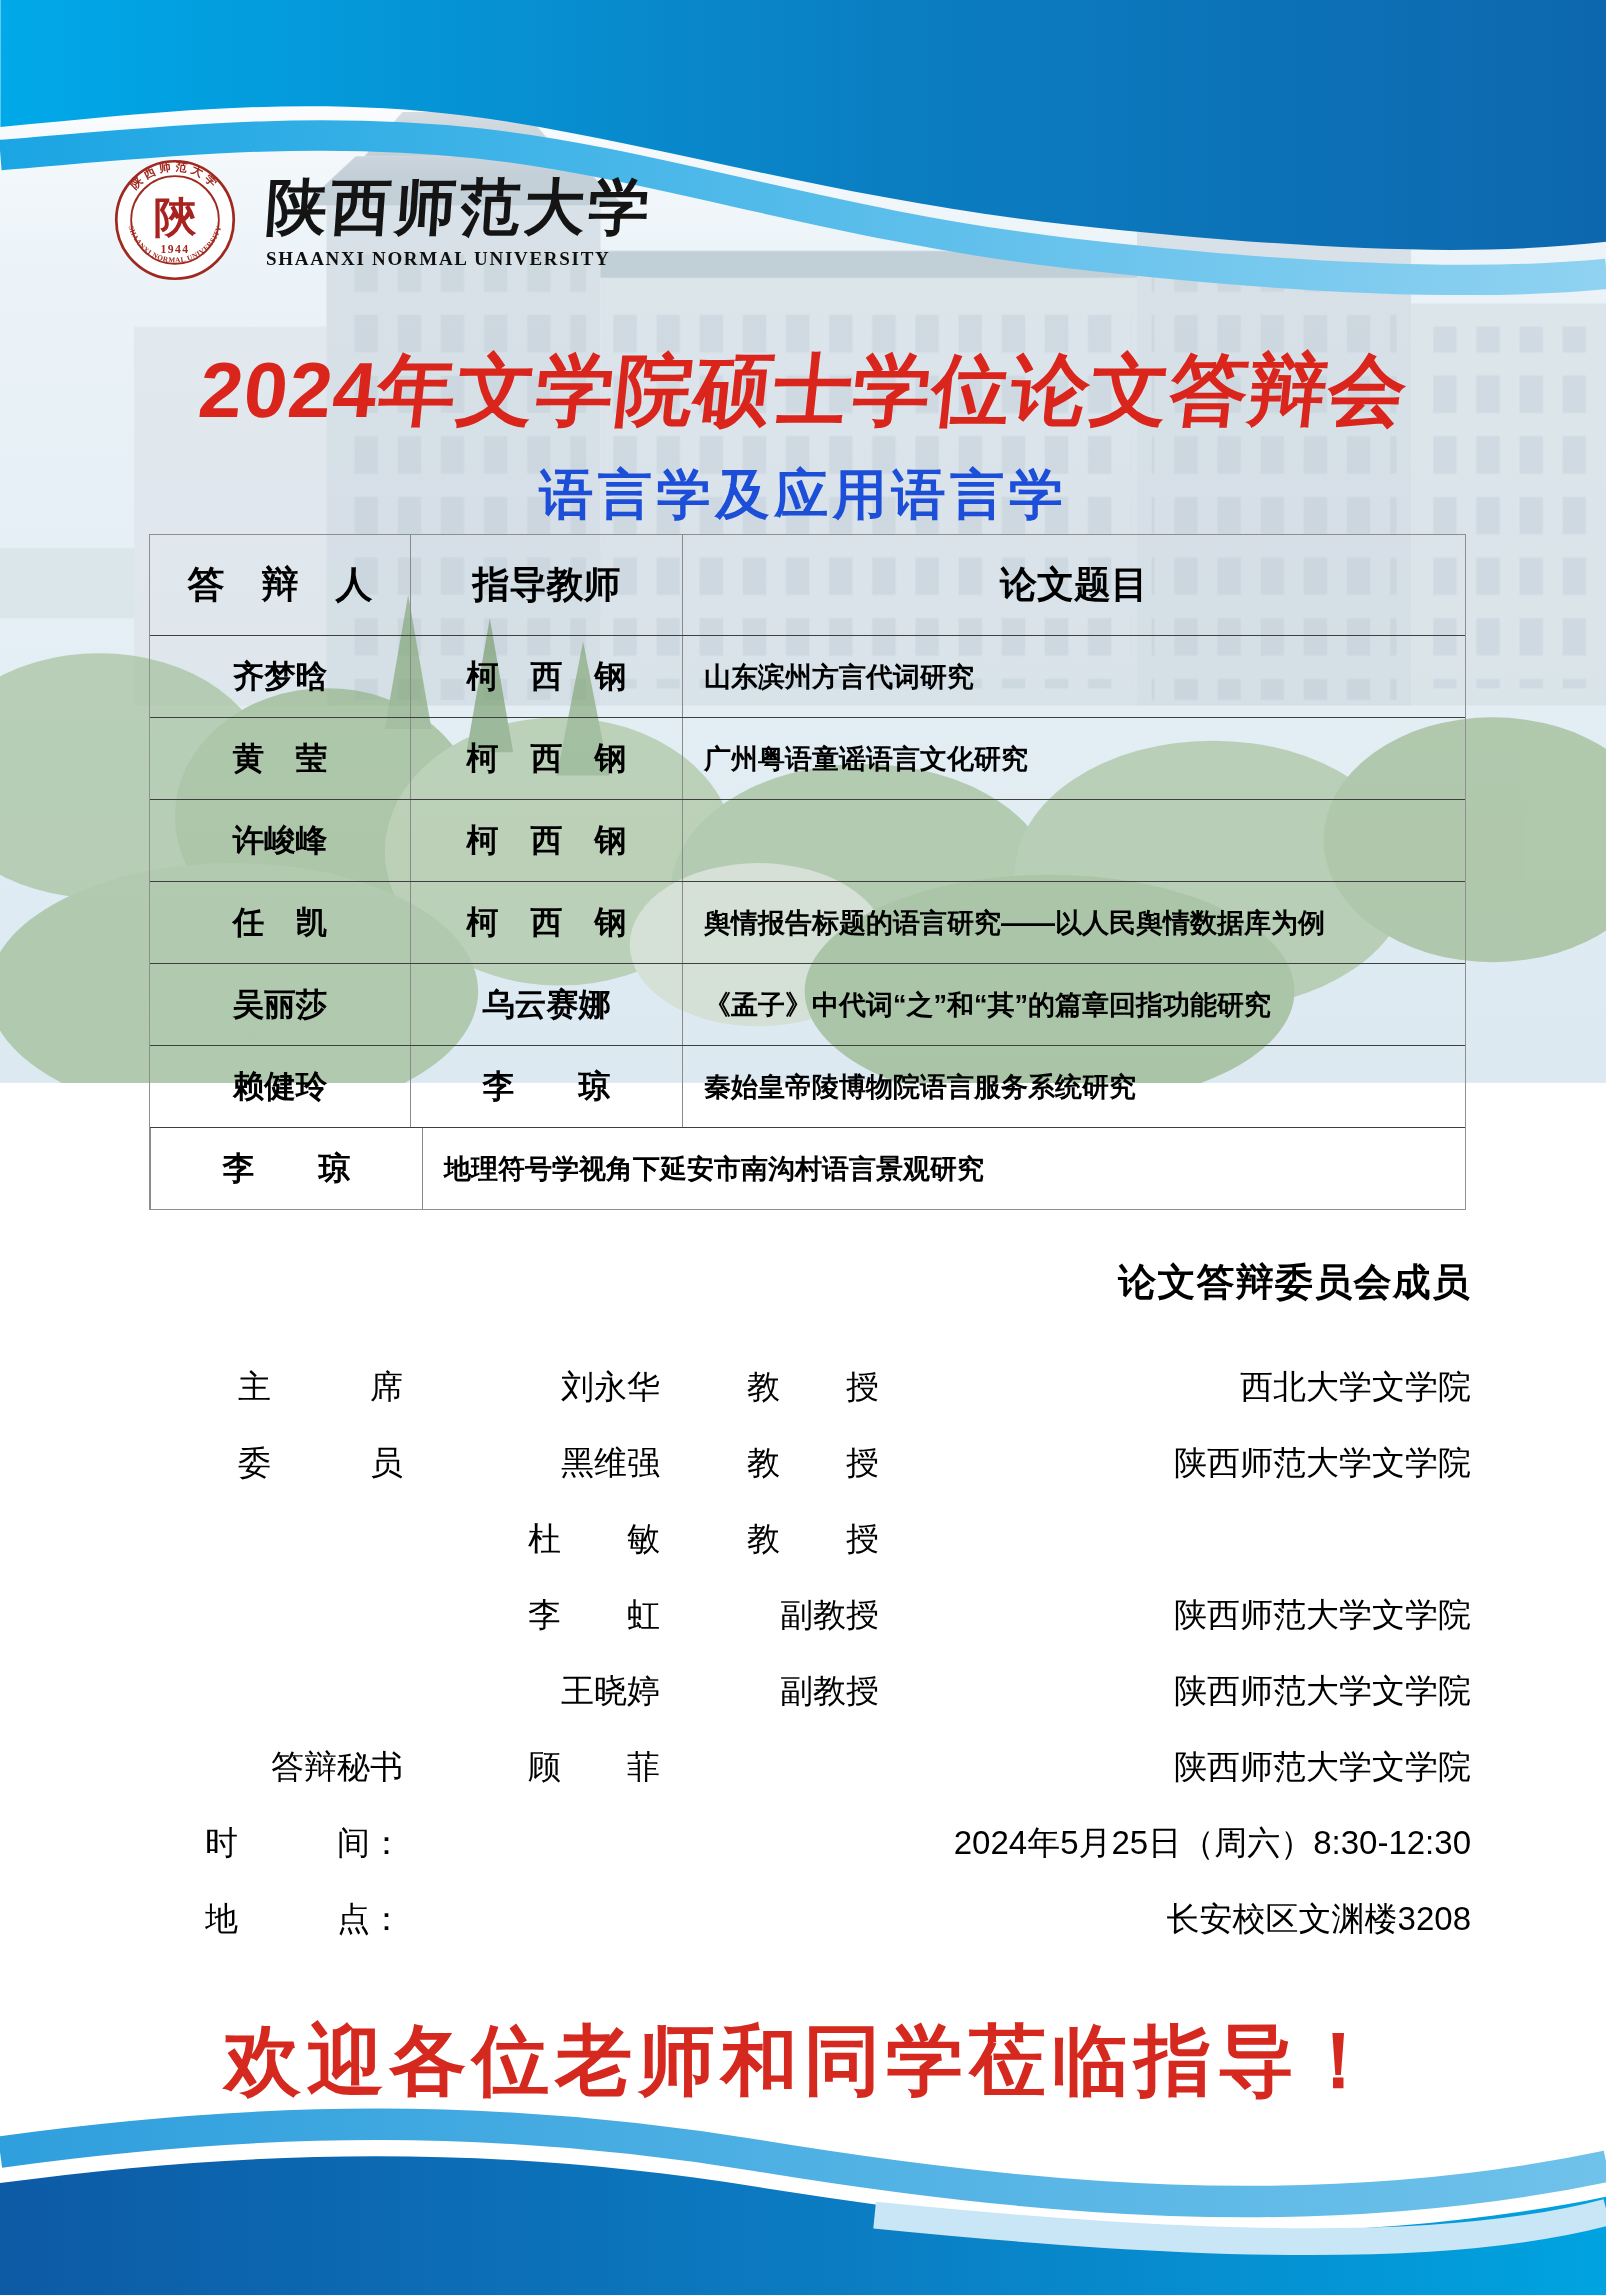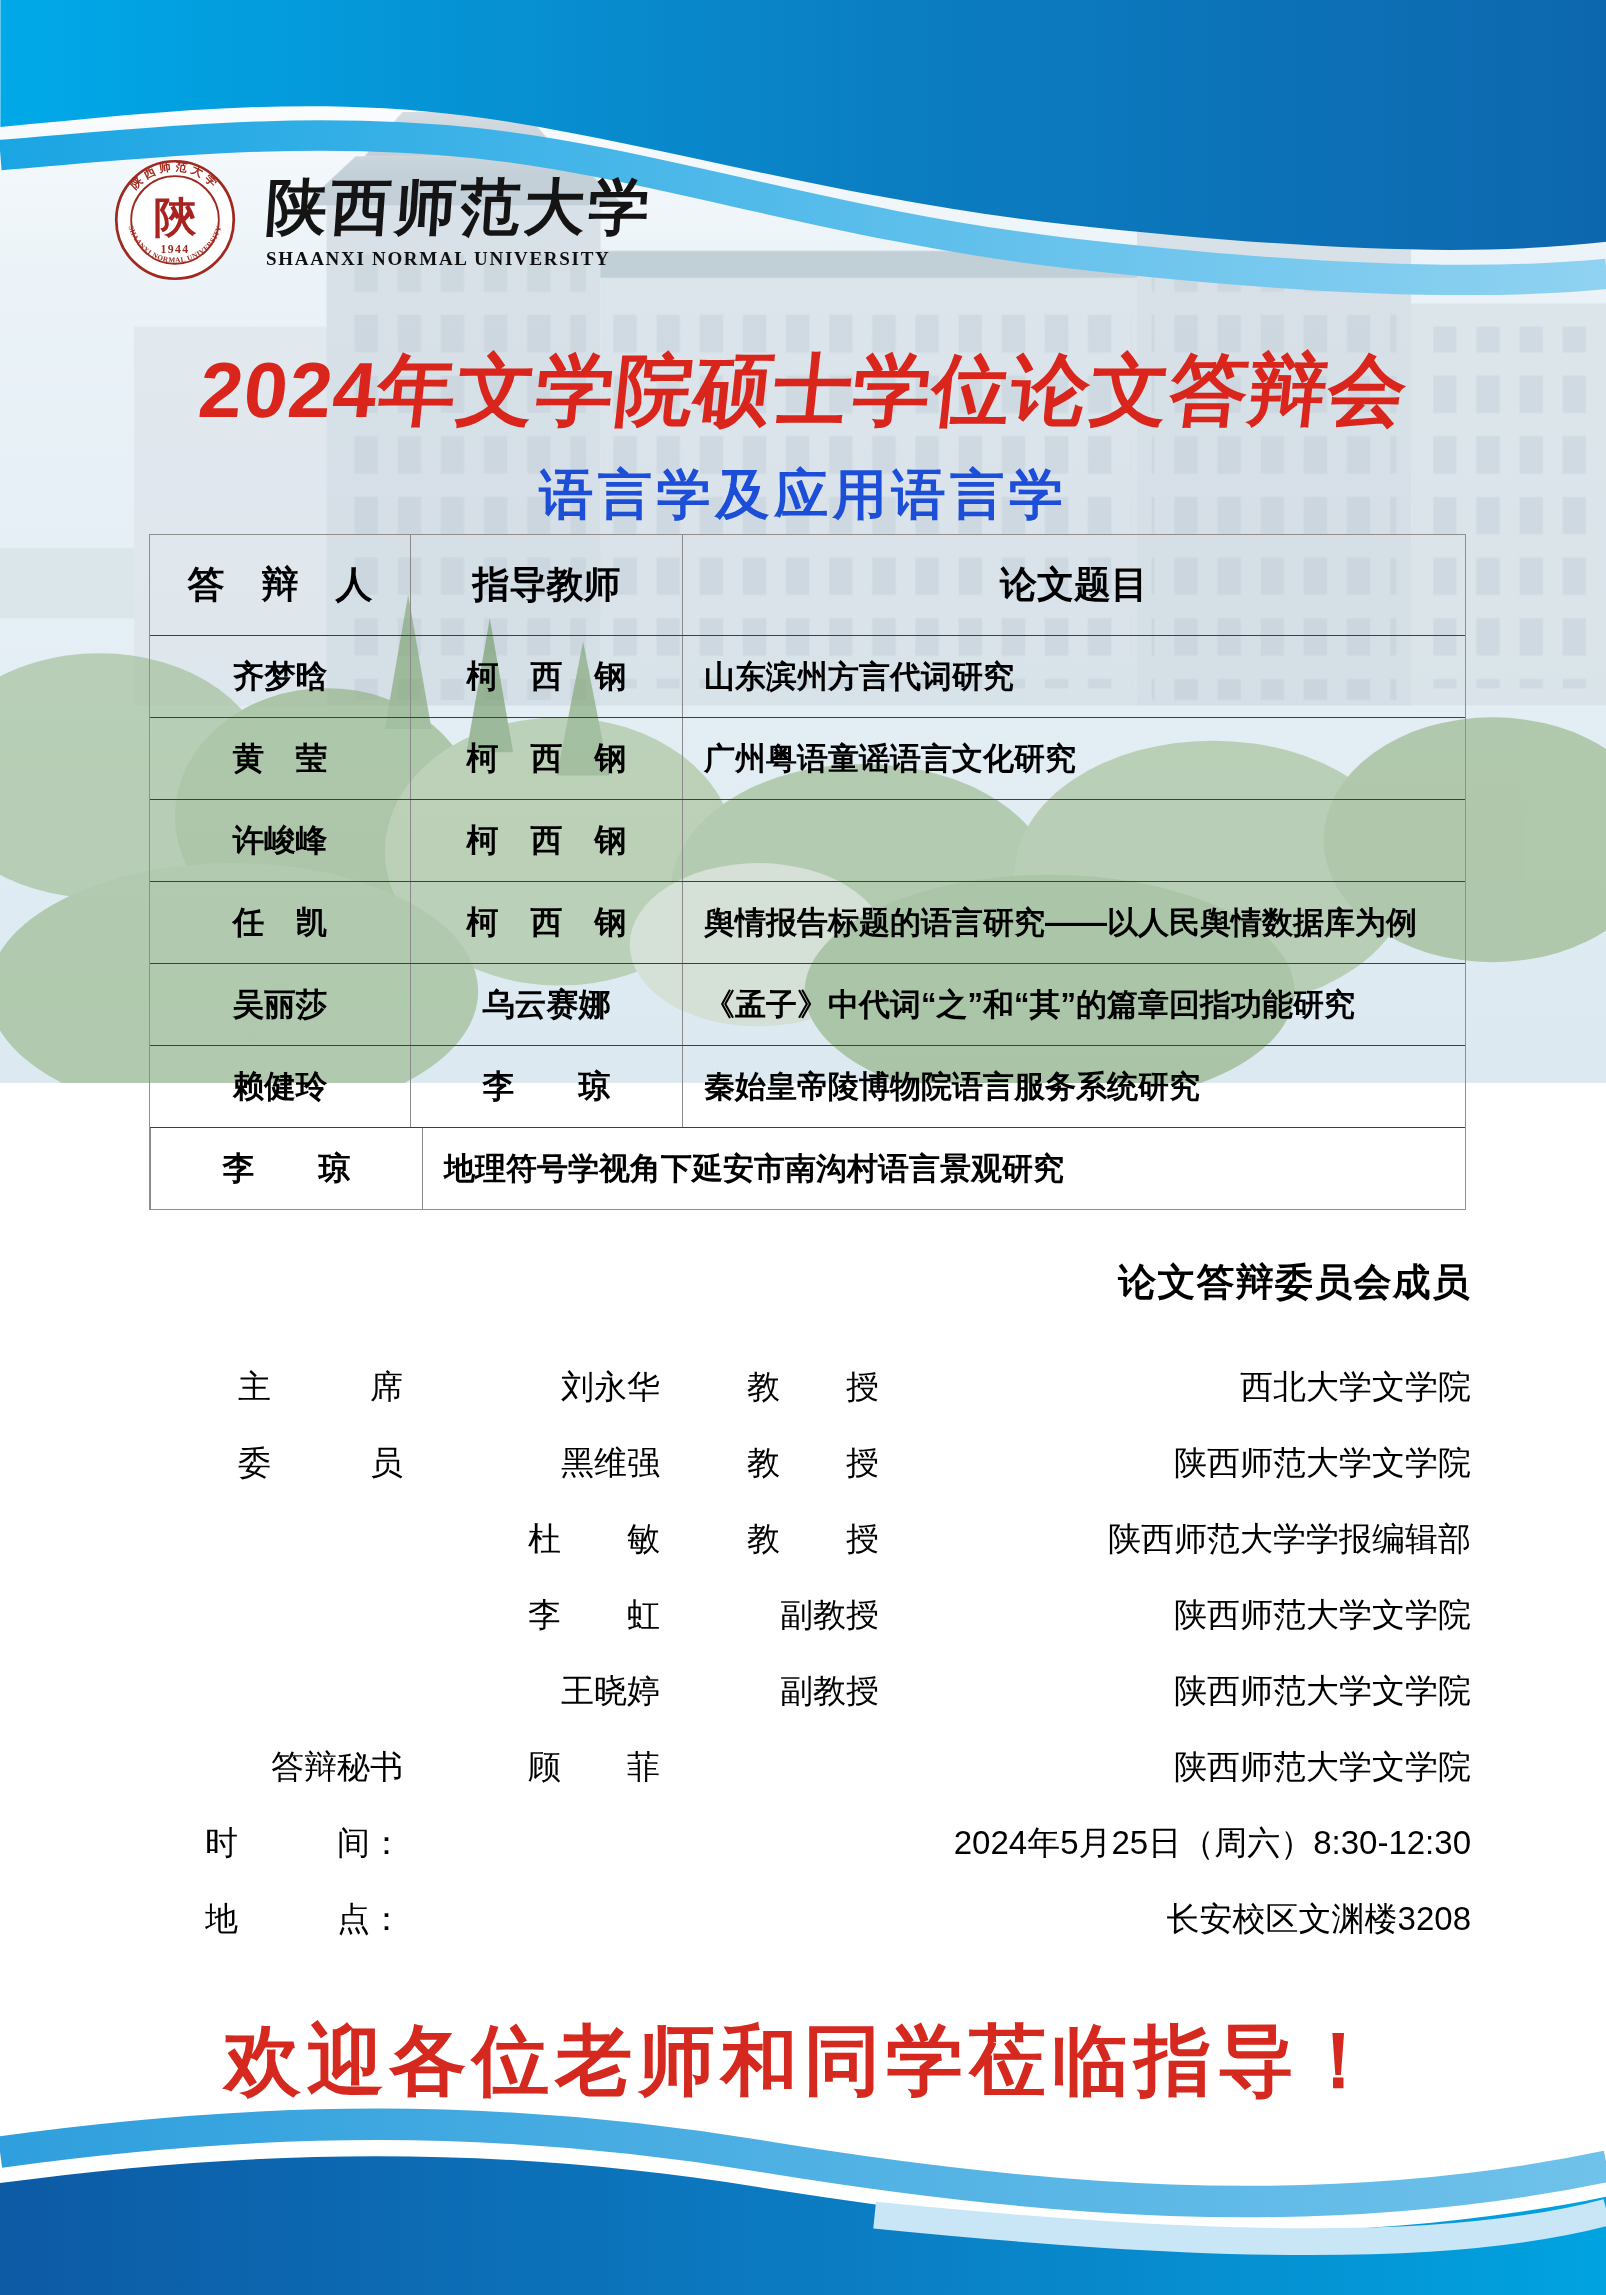--- a/index.html
+++ b/index.html
@@ -43,21 +43,21 @@
   .defense-table {
     position:absolute; top:534px; left:149px; width:1317px; z-index:3;
     border:1.2px solid #8f8f8f; background:transparent;
   }
   .trow { display:flex; height:82px; border-top:1.7px solid #3f3f3f; }
   .trow.header { height:100px; border-top:none; }
   .cell { display:flex; align-items:center; font-weight:bold; }
   .c1 { width:260px; justify-content:center; font-size:31.5px; }
   .c2 { width:273px; justify-content:center; font-size:32px;
         border-left:1.2px solid #8a8a8a; border-right:1.2px solid #8a8a8a; }
-  .c3 { flex:1; justify-content:flex-start; padding:0 21px; font-size:31px; }
+  .c3 { flex:1; justify-content:flex-start; padding:0 21px; font-size:27px; }
   .trow.header .cell { font-size:37px; }
   .trow.header .c3 { justify-content:center; }
 
   
   .committee { position:absolute; top:1257px; left:188px; z-index:3; width:1283px;text-align:right; }
   .committee-heading { font-size:38px; font-weight:900; color:#000; letter-spacing:1.2px; }
   .committee-rows { margin-top:41px; }
   .crow { display:flex; align-items:center; height:76px; font-size:33px; font-weight:normal; white-space:nowrap; }
   .crole { width:215px; } .cname { width:257px; } .ctitle { width:219px; } .caff { flex:1; }
   .crow.schedule .cvalue { flex:1; }
@@ -213,21 +213,20 @@
     <div class="crow">
       <span class="crole">委　　　员</span>
       <span class="cname">黑维强</span>
       <span class="ctitle">教　　授</span>
       <span class="caff">陕西师范大学文学院</span>
     </div>
     <div class="crow">
       <span class="crole"></span>
       <span class="cname">杜　　敏</span>
       <span class="ctitle">教　　授</span>
-      <span class="caff">陕西师范大学学报编辑部</span>
     </div>
     <div class="crow">
       <span class="crole"></span>
       <span class="cname">李　　虹</span>
       <span class="ctitle">副教授</span>
       <span class="caff">陕西师范大学文学院</span>
     </div>
     <div class="crow">
       <span class="crole"></span>
       <span class="cname">王晓婷</span>

